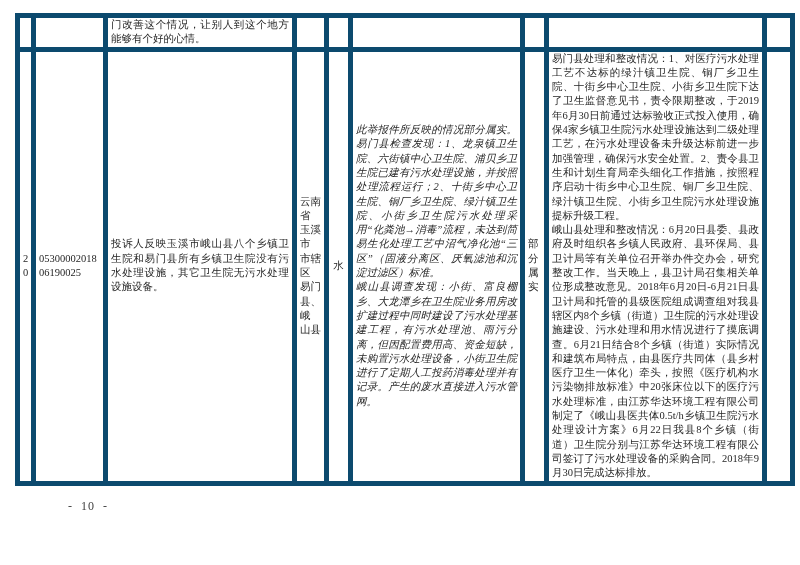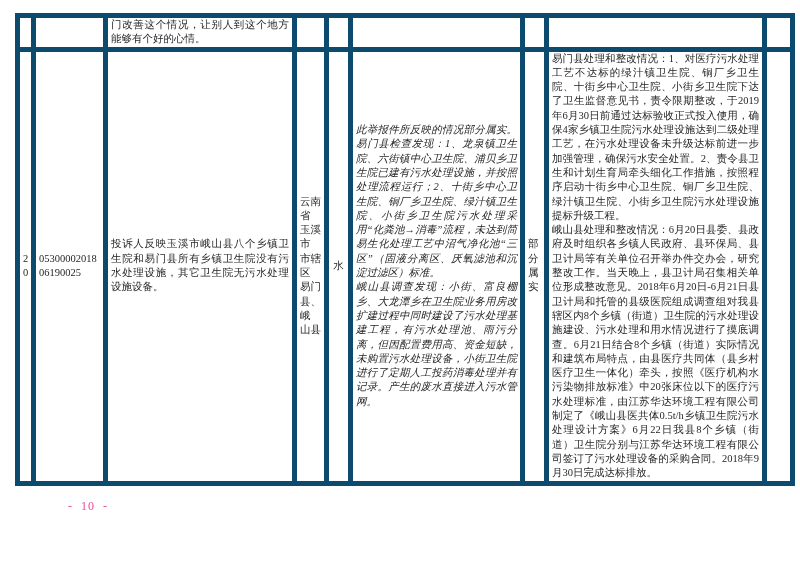--- a/index.html
+++ b/index.html
@@ -34,21 +34,21 @@
   td.cell-location   { padding:0; text-align:left; white-space:pre-line; }
   td.cell-type       { text-align:center; padding:0; }
   td.cell-invest     { text-align:justify; padding:0 2px 0 3px;font-style:italic; }
   td.cell-conclusion { padding:0 2px; }
   td.cell-handling   { text-align:justify; padding:0 2px 0 3px; }
   td.cell-empty      { padding:0; }
   .para { margin:0; }
   .page-num {
     position:absolute; left:68px; top:499px;
     font-size:12px; letter-spacing:1px; word-spacing:4px;
-    color:#ec4899;
+    color:#404040;
   }
 </style>
 </head>
 <body>
 
 <div class="page">
 
   <table class="report">
     <colgroup>
       <col style="width:16px">

